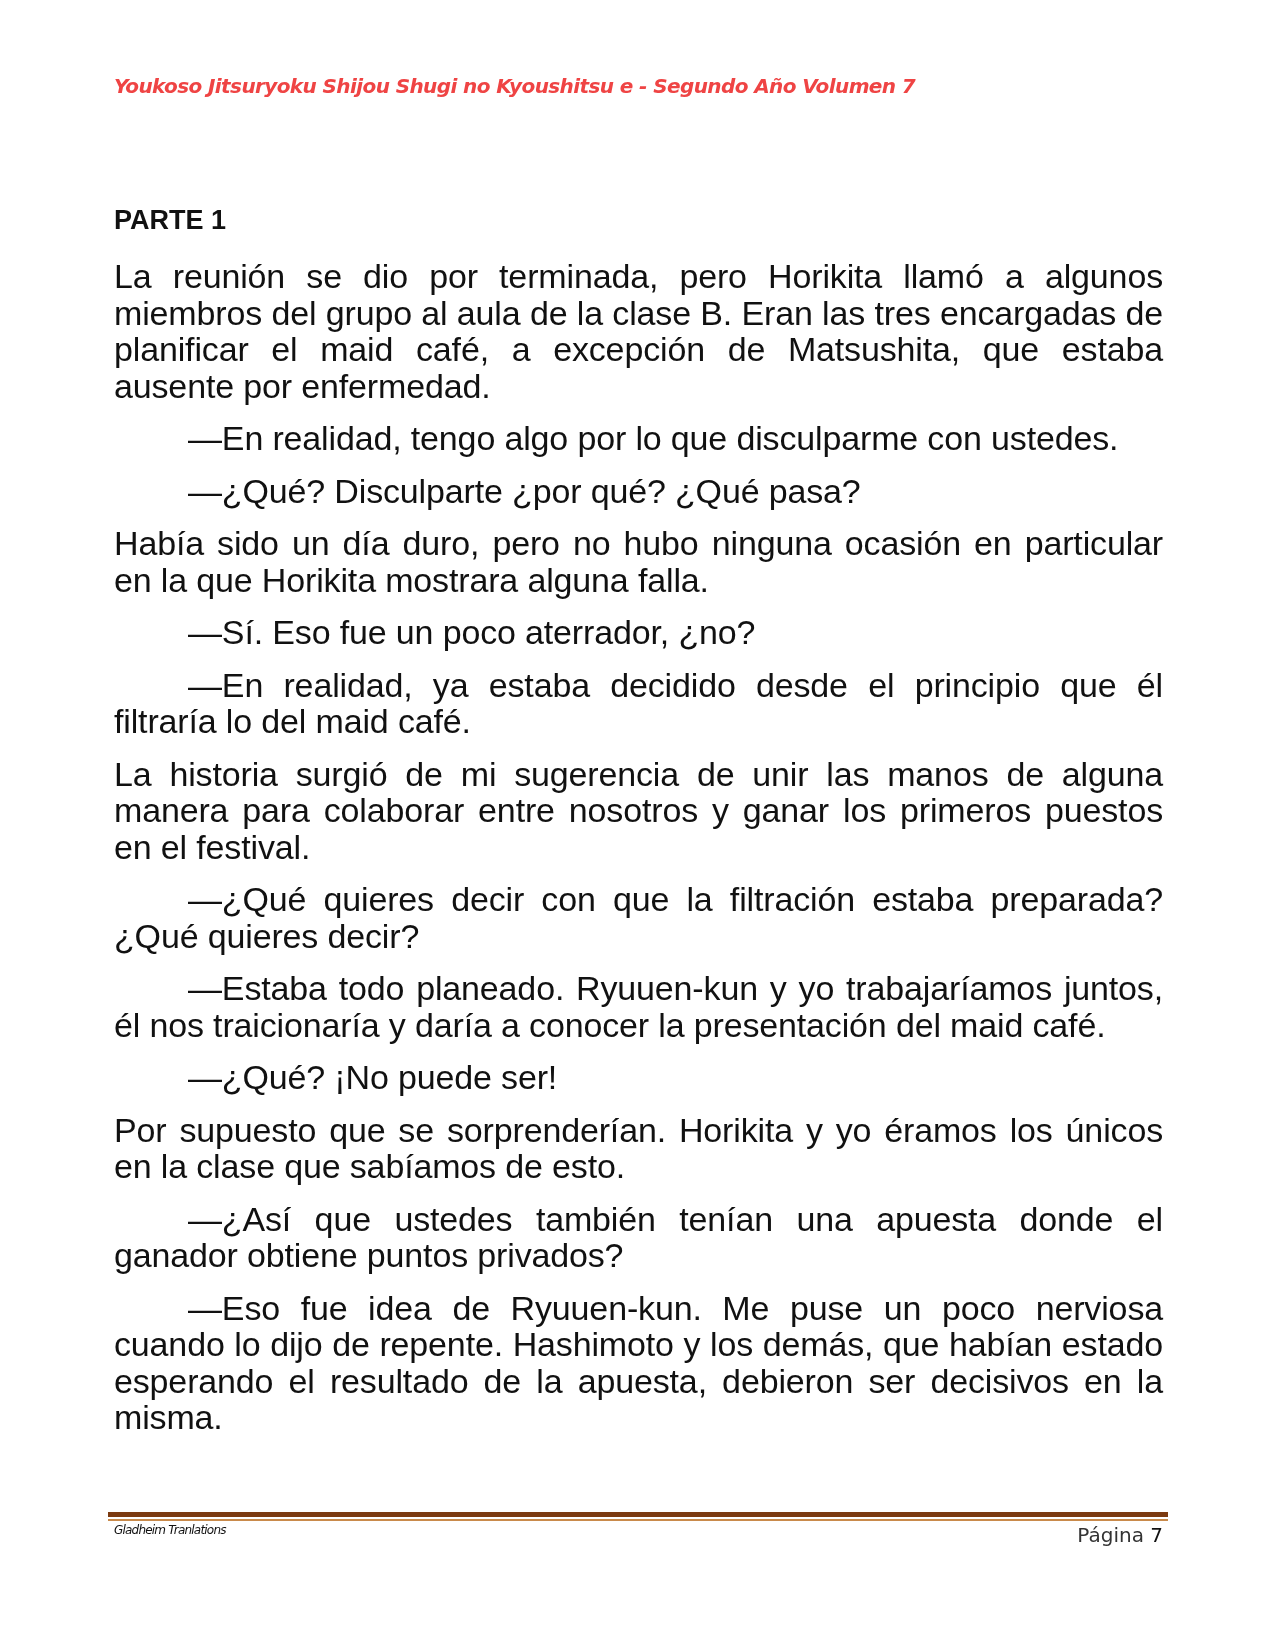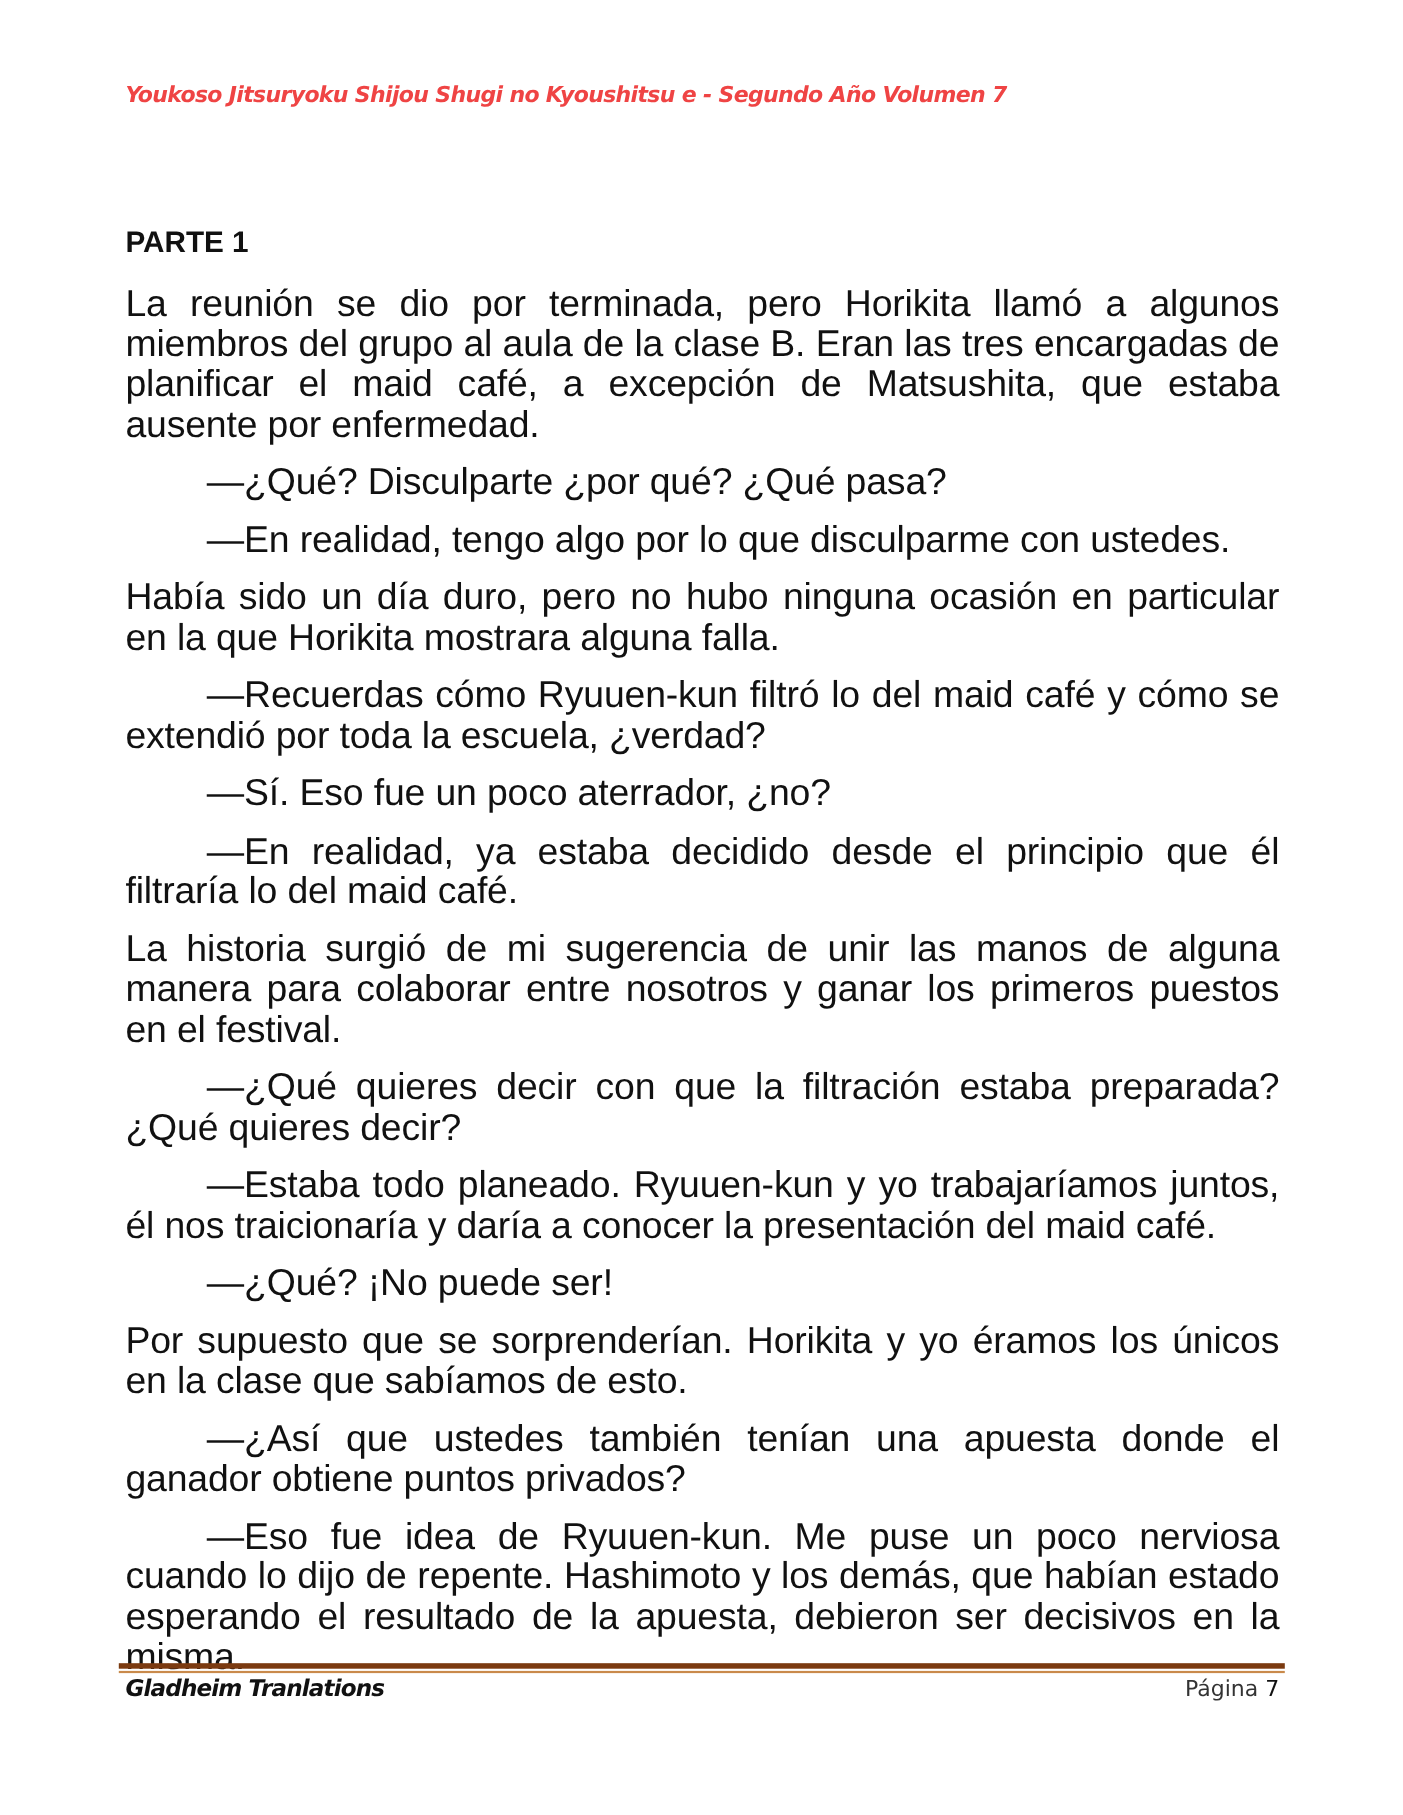--- a/index.html
+++ b/index.html
@@ -4,36 +4,35 @@
 <style>
   html, body { margin:0; padding:0; background:#ffffff; }
   body { width:1275px; height:1650px; position:relative; overflow:hidden; font-family:"Liberation Sans", sans-serif; color:#111; }
   .header { position:absolute; left:114px; top:74px; font-family:"DejaVu Sans", sans-serif; font-weight:bold; font-style:italic; font-size:20px; letter-spacing:-0.6px; color:#ef4444; }
   .content { position:absolute; left:114px; width:1049px; top:196px; }
   .h1 { font-weight:bold; font-size:27px; margin:0 0 14px 0; line-height:48px; }
   p { margin:0 0 16px 0; font-size:34px; line-height:36.5px; text-align:justify; letter-spacing:-0.15px; }
   p.d { text-indent:74px; }
   .rule1 { position:absolute; left:108px; width:1060px; top:1512px; height:5px; background:#7b3a10; }
   .rule2 { position:absolute; left:108px; width:1060px; top:1519px; height:2px; background:#c98a4b; }
-  .footer-left { position:absolute; left:114px; top:1523px; font-family:"DejaVu Sans", sans-serif; font-weight:bold; font-style:italic; font-size:21px; letter-spacing:-0.8px; }
+  .footer-left { position:absolute; left:114px; top:1523px; font-family:"DejaVu Sans", sans-serif; font-weight:normal; font-style:italic; font-size:12px; letter-spacing:-0.8px; }
   .footer-right { position:absolute; right:112px; top:1523px; font-family:"DejaVu Sans", sans-serif; font-size:20px; color:#333;text-align:center; }
   .footer-right .num { color:#111; }
 </style>
 </head>
 <body>
 
 <div class="header">Youkoso Jitsuryoku Shijou Shugi no Kyoushitsu e - Segundo Año Volumen 7</div>
 
 <div class="content">
   <div class="h1">PARTE 1</div>
   <p>La reunión se dio por terminada, pero Horikita llamó a algunos miembros del grupo al aula de la clase B. Eran las tres encargadas de planificar el maid café, a excepción de Matsushita, que estaba ausente por enfermedad.</p>
+  <p class="d">—En realidad, tengo algo por lo que disculparme con ustedes.</p>
   <p class="d">—¿Qué? Disculparte ¿por qué? ¿Qué pasa?</p>
-  <p class="d">—En realidad, tengo algo por lo que disculparme con ustedes.</p>
   <p>Había sido un día duro, pero no hubo ninguna ocasión en particular en la que Horikita mostrara alguna falla.</p>
-  <p class="d">—Recuerdas cómo Ryuuen-kun filtró lo del maid café y cómo se extendió por toda la escuela, ¿verdad?</p>
   <p class="d">—Sí. Eso fue un poco aterrador, ¿no?</p>
   <p class="d">—En realidad, ya estaba decidido desde el principio que él filtraría lo del maid café.</p>
   <p>La historia surgió de mi sugerencia de unir las manos de alguna manera para colaborar entre nosotros y ganar los primeros puestos en el festival.</p>
   <p class="d">—¿Qué quieres decir con que la filtración estaba preparada? ¿Qué quieres decir?</p>
   <p class="d">—Estaba todo planeado. Ryuuen-kun y yo trabajaríamos juntos, él nos traicionaría y daría a conocer la presentación del maid café.</p>
   <p class="d">—¿Qué? ¡No puede ser!</p>
   <p>Por supuesto que se sorprenderían. Horikita y yo éramos los únicos en la clase que sabíamos de esto.</p>
   <p class="d">—¿Así que ustedes también tenían una apuesta donde el ganador obtiene puntos privados?</p>
   <p class="d">—Eso fue idea de Ryuuen-kun. Me puse un poco nerviosa cuando lo dijo de repente. Hashimoto y los demás, que habían estado esperando el resultado de la apuesta, debieron ser decisivos en la misma.</p>
 </div>

